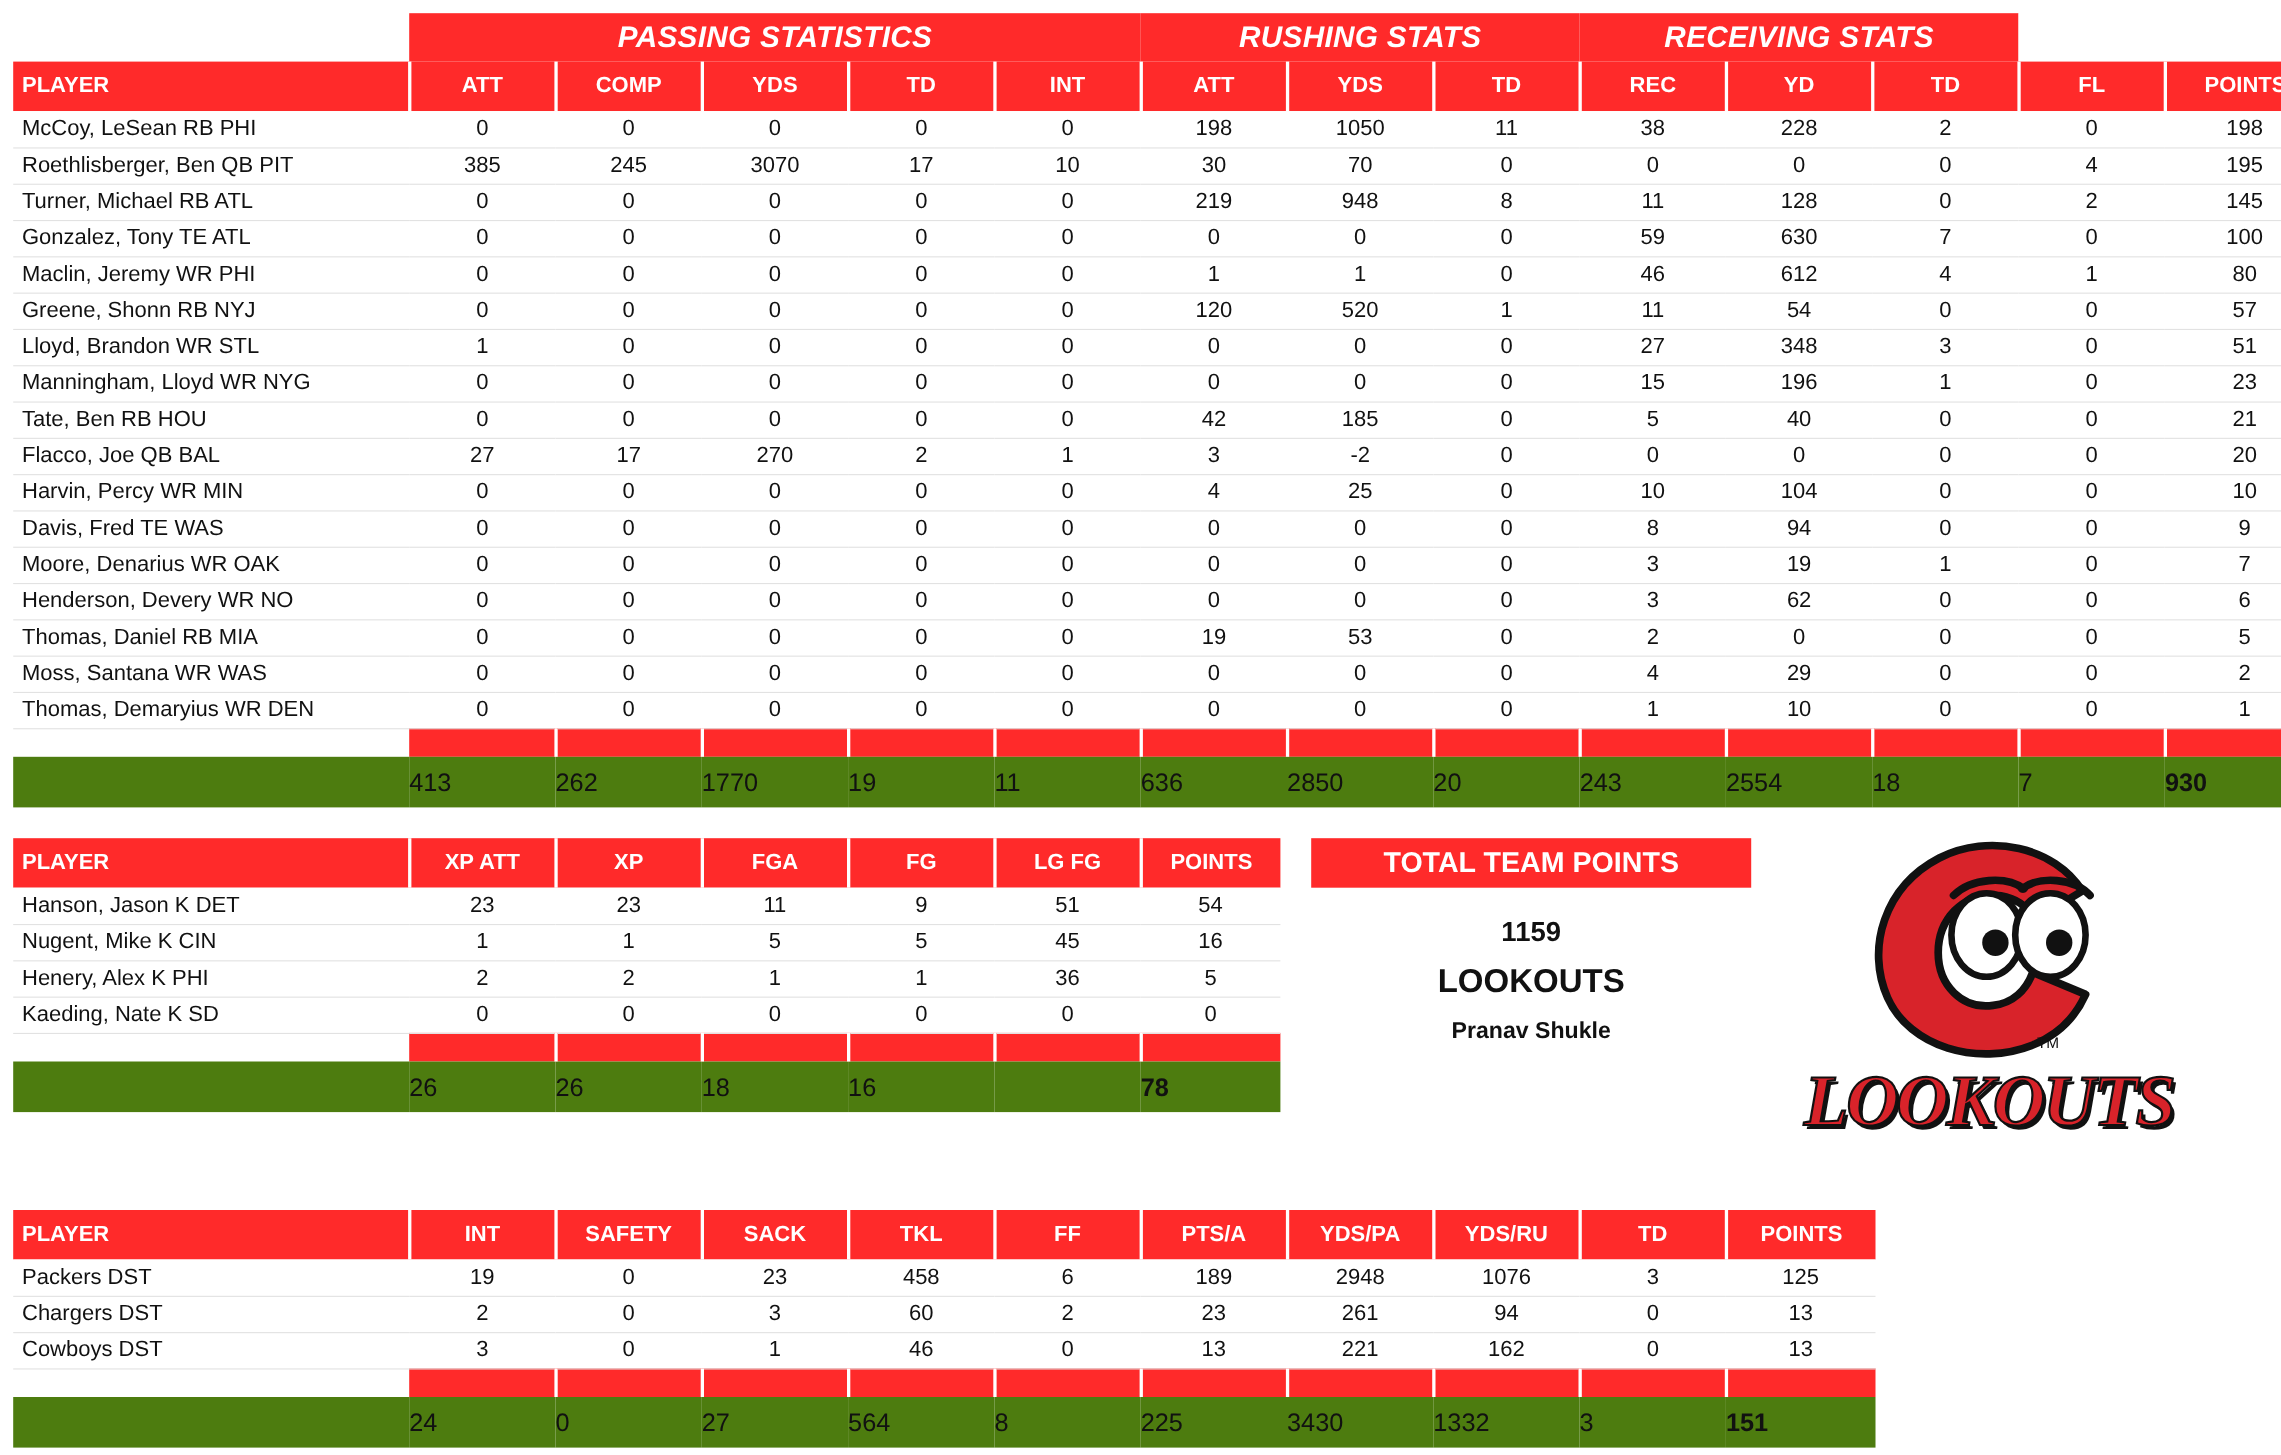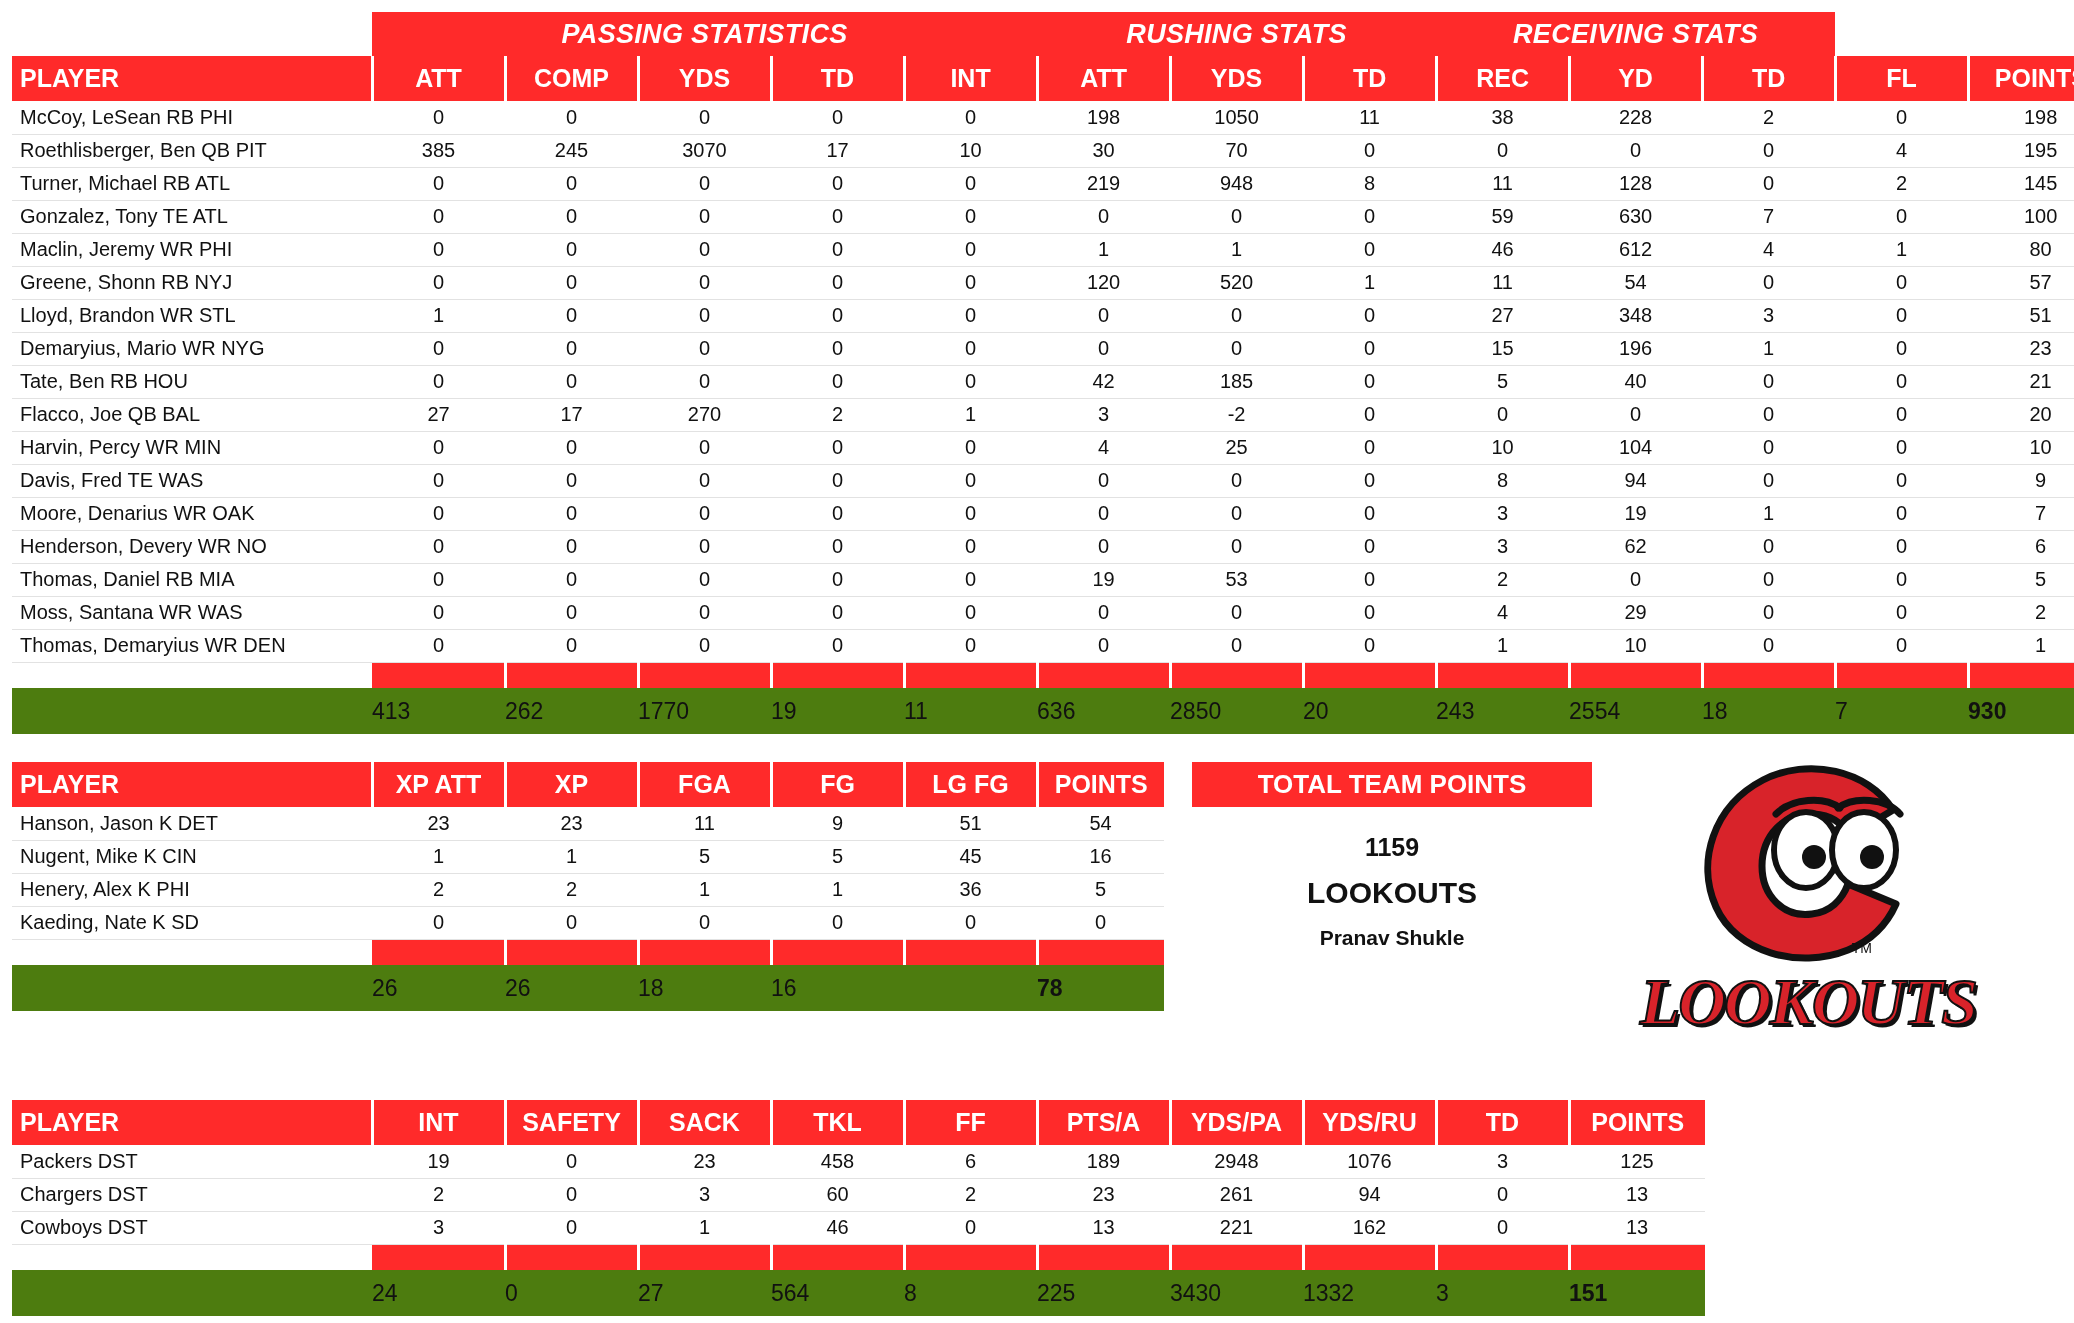--- a/index.html
+++ b/index.html
@@ -36,21 +36,21 @@
     height: 44px;
     letter-spacing: 0.3px;
   }
   .grouphead td.blank { background: #ffffff; }
 
   
   .colhead td {
     background: #ff2a2a;
     color: #ffffff;
     font-weight: bold;
-    font-size: 25px;
+    font-size: 20px;
     text-align: center;
     height: 45px;
     border-right: 3px solid #ffffff;
     margin-left: 39px;
   }
   .colhead td.player {
     text-align: left;
     padding-left: 8px;
   }
   .colhead td.lastcol { border-right: none; }
@@ -316,21 +316,21 @@
           <td>0</td>
           <td>0</td>
           <td>0</td>
           <td>27</td>
           <td>348</td>
           <td>3</td>
           <td>0</td>
           <td>51</td>
         </tr>
         <tr class="data">
-          <td class="player">Demaryius, Mario WR NYG</td>
+          <td class="player">Manningham, Lloyd WR NYG</td>
           <td>0</td>
           <td>0</td>
           <td>0</td>
           <td>0</td>
           <td>0</td>
           <td>0</td>
           <td>0</td>
           <td>0</td>
           <td>15</td>
           <td>196</td>

